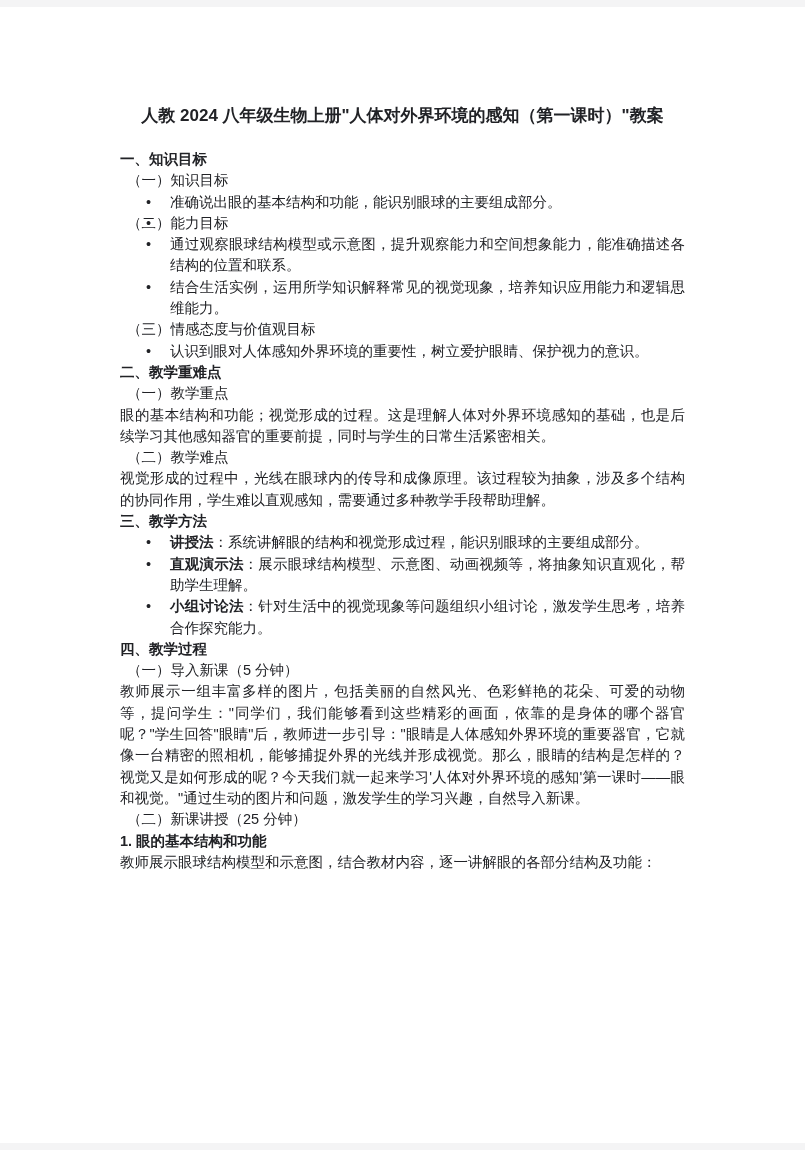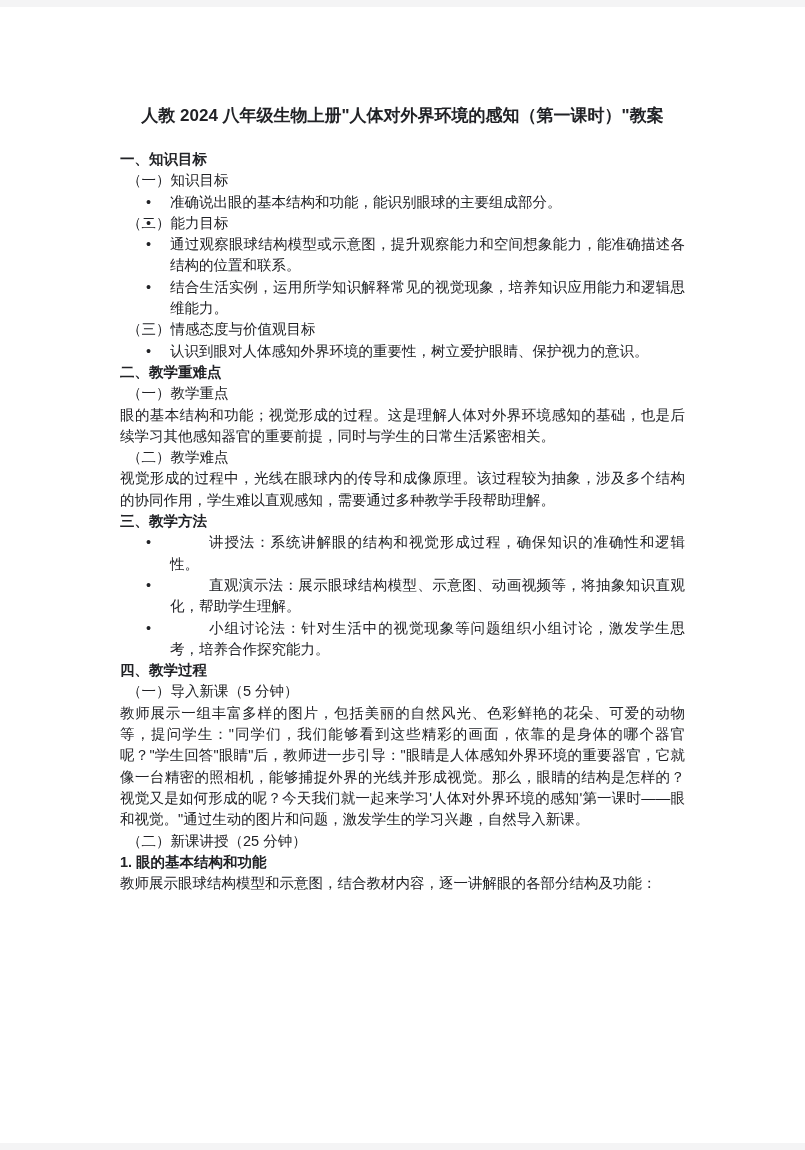--- a/index.html
+++ b/index.html
@@ -36,21 +36,21 @@
   .h1 { font-weight: 700; }
   .h2 { font-weight: 400; padding-left: 7px; }
   .h3 { font-weight: 700; }
   .li { position: relative; padding-left: 50px; }
   .li .bullet {
     position: absolute;
     left: 26px; top: 0;
     font-weight: 400;
   }
   .li .bullet::before { content: "\2022"; }
-  b { font-weight: 400; margin-left: 39px; }
+  b { font-weight: 700; }
 </style>
 </head>
 <body>
 
 <div class="paper">
   <div class="content">
 
     <div class="doc-title">人教 2024 八年级生物上册"人体对外界环境的感知（第一课时）"教案</div>
 
     <div class="blk h1">一、知识目标</div>
@@ -69,21 +69,21 @@
     <div class="blk li"><span class="bullet"></span><span>认识到眼对人体感知外界环境的重要性，树立爱护眼睛、保护视力的意识。</span></div>
 
     <div class="blk h1">二、教学重难点</div>
     <div class="blk h2">（一）教学重点</div>
     <div class="blk p">眼的基本结构和功能；视觉形成的过程。这是理解人体对外界环境感知的基础，也是后续学习其他感知器官的重要前提，同时与学生的日常生活紧密相关。</div>
     <div class="blk h2">（二）教学难点</div>
     <div class="blk p">视觉形成的过程中，光线在眼球内的传导和成像原理。该过程较为抽象，涉及多个结构的协同作用，学生难以直观感知，需要通过多种教学手段帮助理解。</div>
 
     <div class="blk h1">三、教学方法</div>
 
-    <div class="blk li"><span class="bullet"></span><span><b>讲授法</b><span>：系统讲解眼的结构和视觉形成过程，确保知识的准确性和逻辑性。</span></span></div>
+    <div class="blk li"><span class="bullet"></span><span><b>讲授法</b><span>：系统讲解眼的结构和视觉形成过程，能识别眼球的主要组成部分。</span></span></div>
     <div class="blk li"><span class="bullet"></span><span><b>直观演示法</b><span>：展示眼球结构模型、示意图、动画视频等，将抽象知识直观化，帮助学生理解。</span></span></div>
     <div class="blk li"><span class="bullet"></span><span><b>小组讨论法</b><span>：针对生活中的视觉现象等问题组织小组讨论，激发学生思考，培养合作探究能力。</span></span></div>
 
     <div class="blk h1">四、教学过程</div>
     <div class="blk h2">（一）导入新课（5 分钟）</div>
     <div class="blk p">教师展示一组丰富多样的图片，包括美丽的自然风光、色彩鲜艳的花朵、可爱的动物等，提问学生："同学们，我们能够看到这些精彩的画面，依靠的是身体的哪个器官呢？"学生回答"眼睛"后，教师进一步引导："眼睛是人体感知外界环境的重要器官，它就像一台精密的照相机，能够捕捉外界的光线并形成视觉。那么，眼睛的结构是怎样的？视觉又是如何形成的呢？今天我们就一起来学习'人体对外界环境的感知'第一课时——眼和视觉。"通过生动的图片和问题，激发学生的学习兴趣，自然导入新课。</div>
     <div class="blk h2">（二）新课讲授（25 分钟）</div>
     <div class="blk h3">1. 眼的基本结构和功能</div>
     <div class="blk p">教师展示眼球结构模型和示意图，结合教材内容，逐一讲解眼的各部分结构及功能：</div>
 

